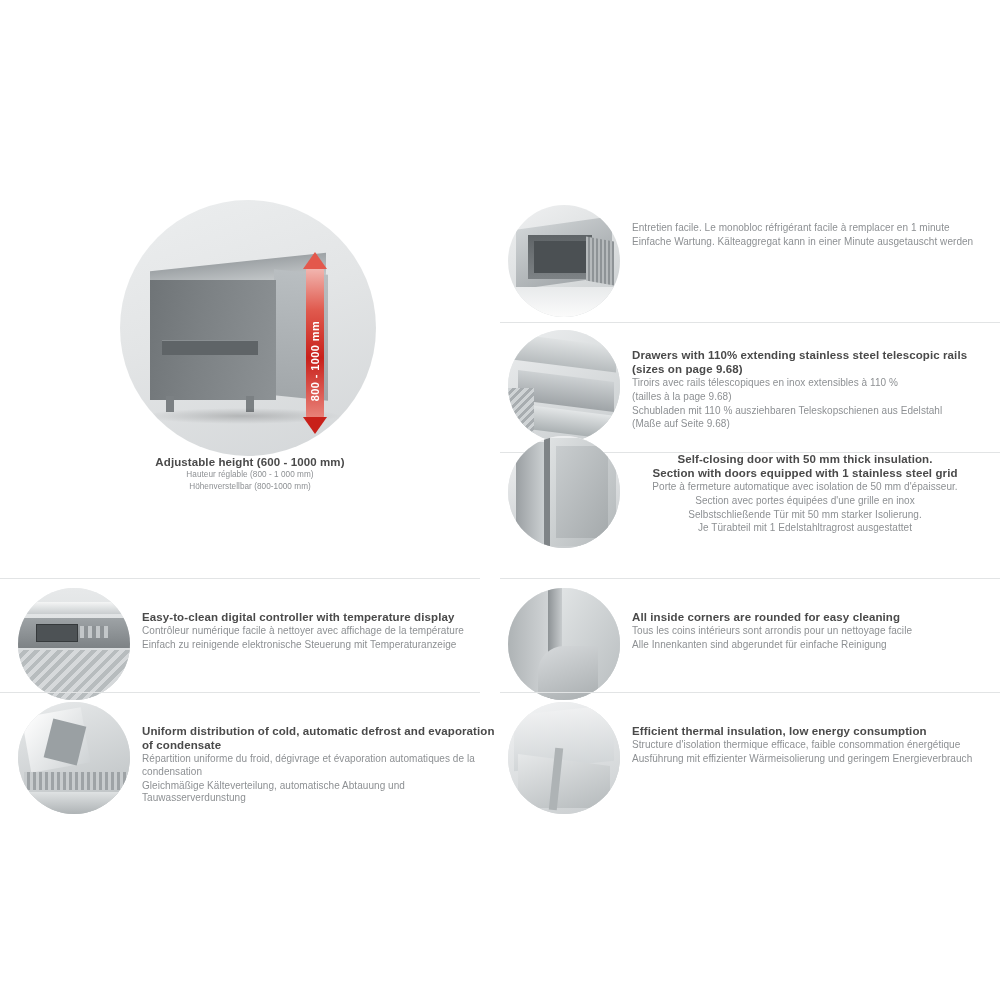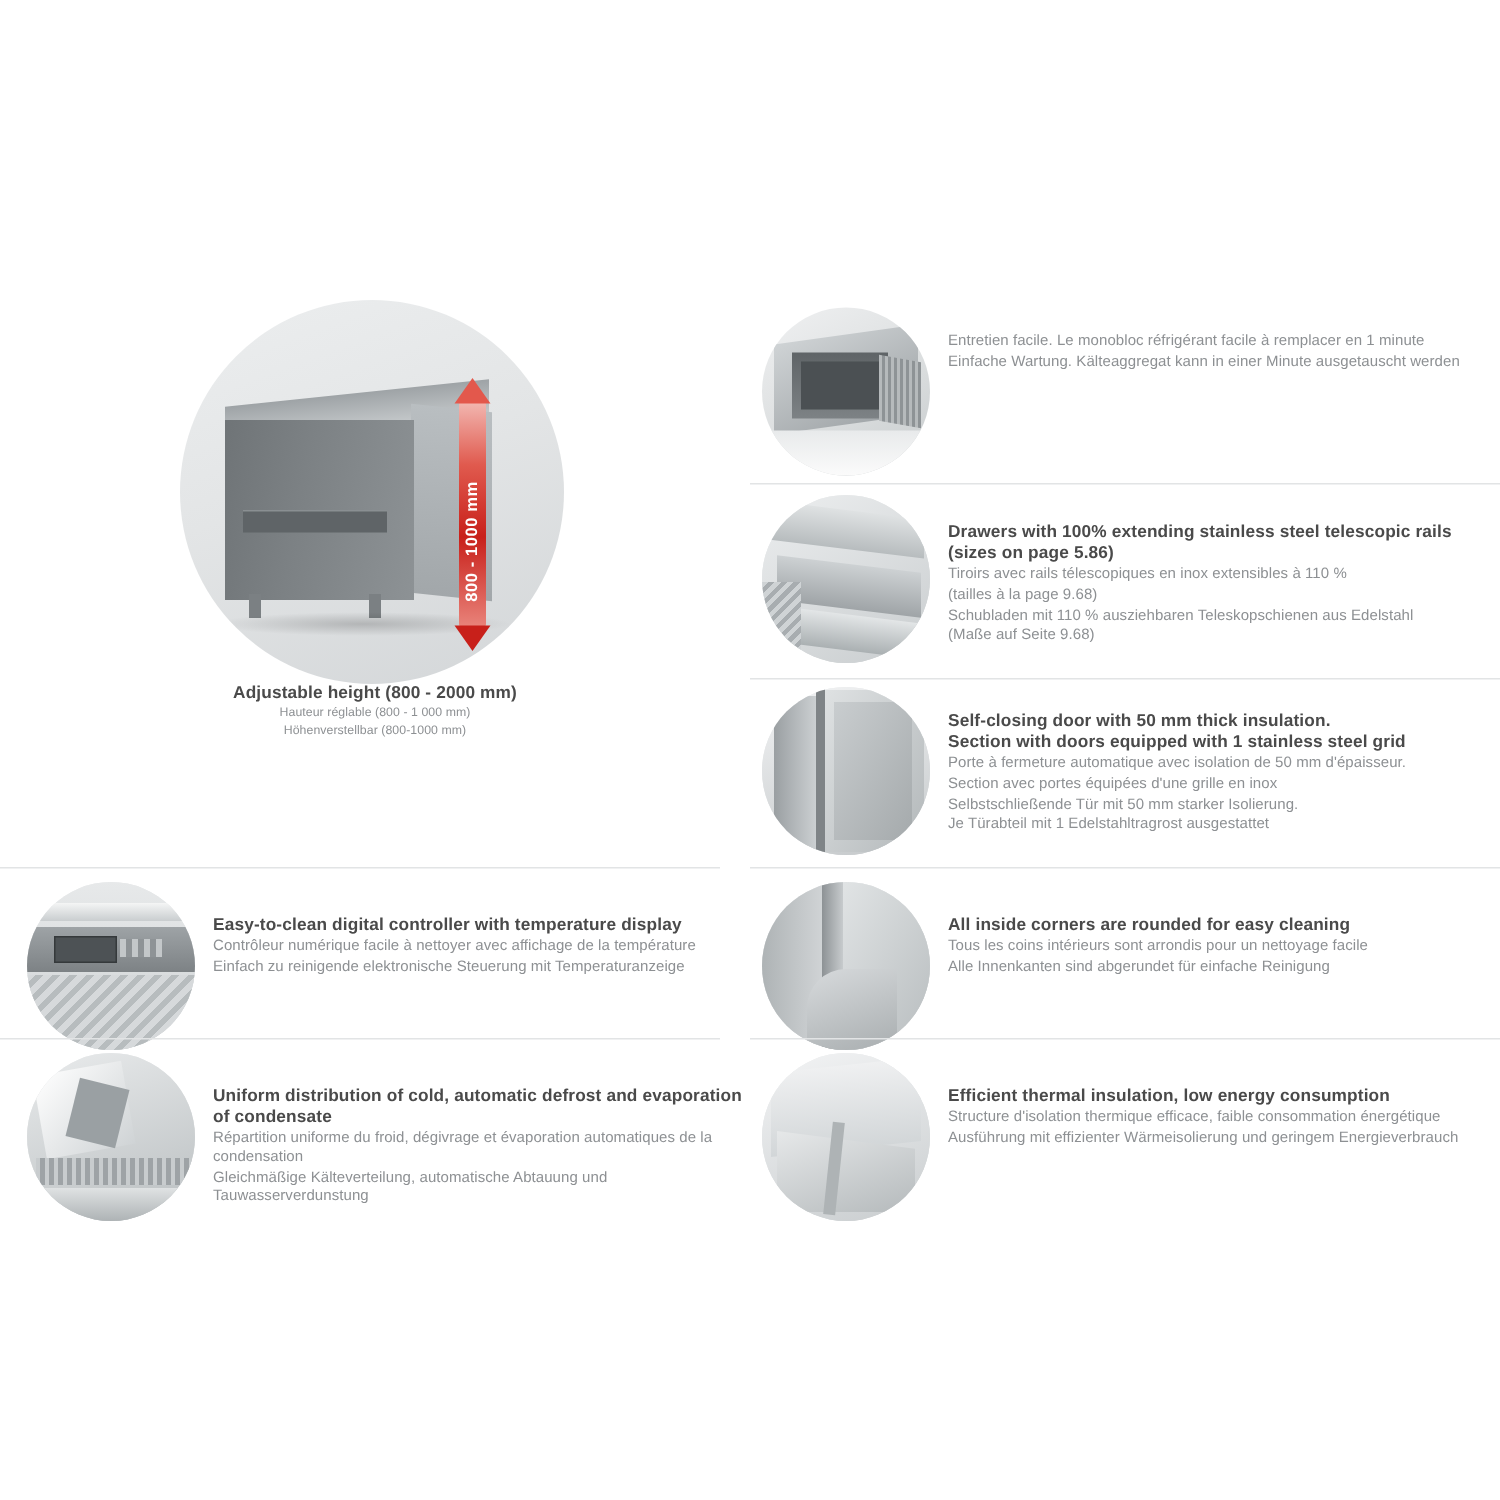--- a/index.html
+++ b/index.html
@@ -185,21 +185,21 @@
       <div class="arrow-wrap">
         <div class="arrow-bar"></div>
         <div class="arrow-head up"></div>
         <div class="arrow-head down"></div>
         <div class="arrow-label">800 - 1000 mm</div>
       </div>
     </div>
   </div>
 
   <div class="hero-caption">
-    <div class="t-main">Adjustable height (800 - 2000 mm)</div>
+    <div class="t-main">Adjustable height (600 - 1000 mm)</div>
     <div class="t-sub">Hauteur réglable (800 - 1 000 mm)</div>
     <div class="t-sub">Höhenverstellbar (800-1000 mm)</div>
   </div>
 
   <div class="feature" style="left:508px; top:205px; width:470px;">
     <div class="thumb bg-grey">
       <div class="inner">
         <div class="sh" style="left:8px;top:18px;width:96px;height:60px;background:linear-gradient(160deg,#cfd3d5,#9da2a5);transform:skewY(-8deg);"></div>
         <div class="sh" style="left:20px;top:30px;width:64px;height:44px;background:linear-gradient(180deg,#5f6467,#7d8285);"></div>
         <div class="sh" style="left:26px;top:36px;width:52px;height:32px;background:#4b5053;"></div>
@@ -219,32 +219,32 @@
     <div class="thumb bg-grey">
       <div class="inner">
         <div class="sh" style="left:0;top:0;width:112px;height:112px;background:linear-gradient(150deg,#eceeef,#c9cdcf);"></div>
         <div class="sh" style="left:4px;top:10px;width:104px;height:26px;background:linear-gradient(180deg,#dfe2e3,#b7bcbe);transform:skewY(7deg);"></div>
         <div class="sh" style="left:10px;top:46px;width:96px;height:30px;background:linear-gradient(180deg,#cdd1d3,#9fa4a7);transform:skewY(7deg);"></div>
         <div class="sh" style="left:14px;top:80px;width:92px;height:24px;background:linear-gradient(180deg,#e3e6e7,#aab0b2);transform:skewY(7deg);"></div>
         <div class="sh" style="left:0;top:58px;width:26px;height:50px;background:repeating-linear-gradient(135deg,#cfd3d5 0 3px,#a8adb0 3px 6px);"></div>
       </div>
     </div>
     <div class="texts" style="width:360px; padding-top:18px;">
-      <div class="t-main">Drawers with 100% extending stainless steel telescopic rails</div>
-      <div class="t-main">(sizes on page 5.86)</div>
+      <div class="t-main">Drawers with 110% extending stainless steel telescopic rails</div>
+      <div class="t-main">(sizes on page 9.68)</div>
       <div class="t-sub">Tiroirs avec rails télescopiques en inox extensibles à 110 %</div>
       <div class="t-sub">(tailles à la page 9.68)</div>
       <div class="t-sub">Schubladen mit 110 % ausziehbaren Teleskopschienen aus Edelstahl</div>
       <div class="t-sub">(Maße auf Seite 9.68)</div>
     </div>
   </div>
 
   <div class="divider" style="left:500px; top:452px; width:500px;"></div>
 
-  <div class="feature" style="left:508px; top:458px; width:470px;">
+  <div class="feature" style="left:508px; top:436px; width:470px;text-align:center;">
     <div class="thumb bg-grey">
       <div class="inner">
         <div class="sh" style="left:0;top:0;width:112px;height:112px;background:linear-gradient(165deg,#f2f3f4,#c4c8ca);"></div>
         <div class="sh" style="left:8px;top:6px;width:30px;height:104px;background:linear-gradient(90deg,#9a9fa2,#cfd3d5);"></div>
         <div class="sh" style="left:40px;top:2px;width:68px;height:108px;background:linear-gradient(120deg,#dfe2e3,#b3b8ba);"></div>
         <div class="sh" style="left:48px;top:10px;width:52px;height:92px;background:linear-gradient(120deg,#c9cdcf,#a5aaac);"></div>
         <div class="sh" style="left:36px;top:0;width:6px;height:112px;background:#7f8487;"></div>
       </div>
     </div>
     <div class="texts" style="width:360px; padding-top:16px;">

